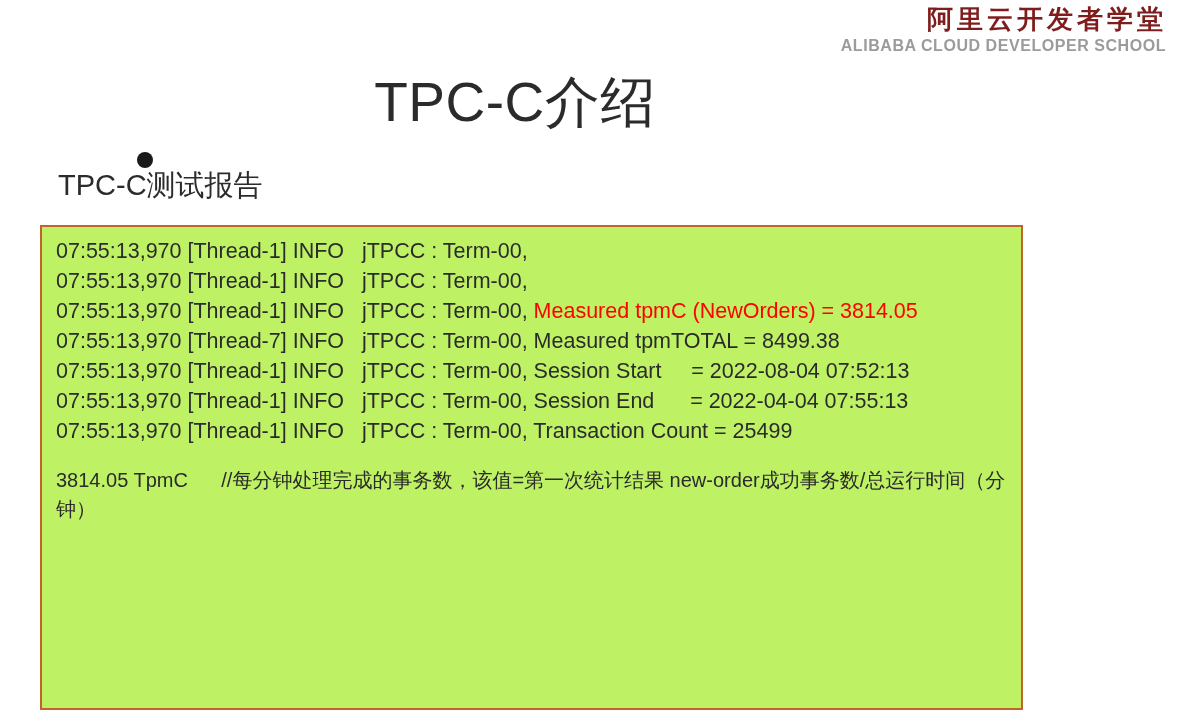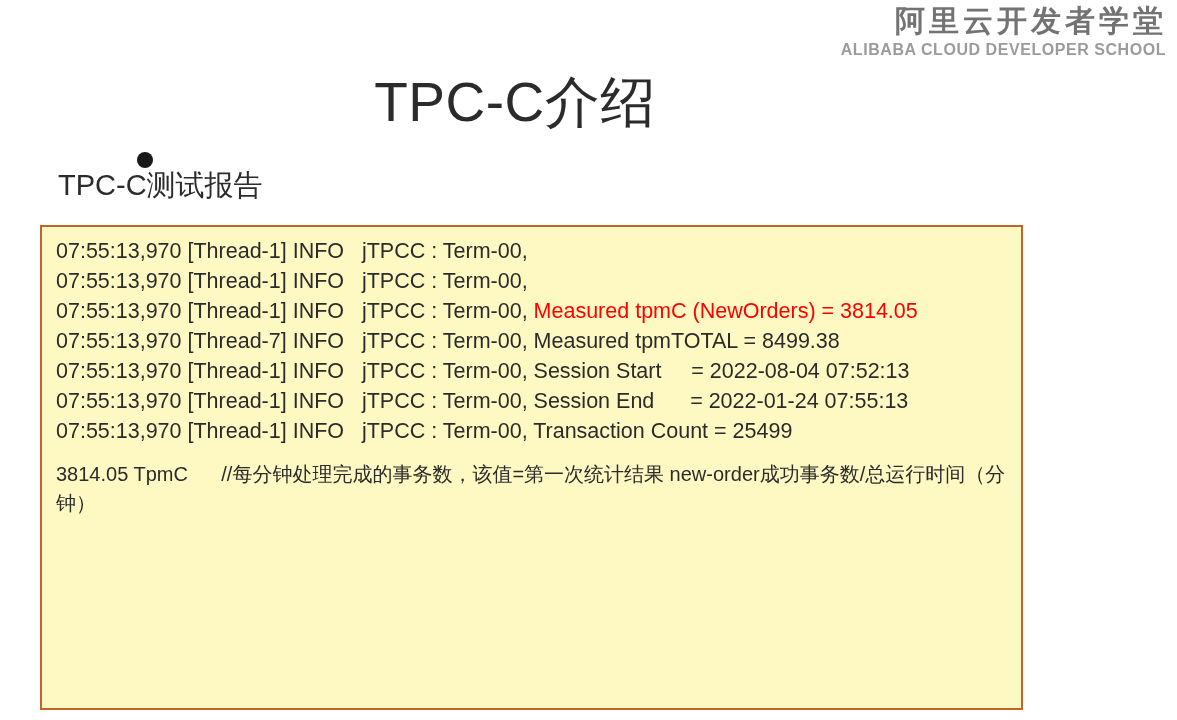--- a/index.html
+++ b/index.html
@@ -18,23 +18,23 @@
 
   
   .brand {
     position: absolute;
     top: 6px;
     right: 10px;
     text-align: right;
     line-height: 1;
   }
   .brand-cn {
-    font-size: 30px;
+    font-size: 26px;
     font-weight: bold;
-    color: #737373;
+    color: #7f1d1d;
     letter-spacing: 4px;
     white-space: nowrap;
     display: block;
   }
   .brand-en {
     font-size: 16px;
     font-weight: bold;
     color: #9b9b9b;
     letter-spacing: 0.55px;
     white-space: nowrap;
@@ -83,38 +83,38 @@
 
   
   .log-box {
     position: absolute;
     left: 40px;
     top: 225px;
     width: 983px;
     height: 485px;
     box-sizing: border-box;
     border: 2px solid #c1642a;
-    background: #fef9c3;
+    background: #bef264;
     padding: 9px 0 0 14px;
   }
   .log-lines {
     font-size: 21.5px;
     line-height: 30px;
     color: #2b2b2b;
     width: 960px;
   }
   .log-line {
     white-space: pre-wrap;
     word-break: normal;
   }
   .log-line .hl {
     color: #ff0000;
   }
   .note-block {
-    margin-top: 14px;
+    margin-top: 20px;
     font-size: 20px;
     line-height: 29px;
     color: #2b2b2b;
     width: 963px;
     white-space: pre-wrap;
   }
 </style>
 </head>
 <body>
 
@@ -130,17 +130,17 @@
   <span class="bullet-text">TPC-C测试报告</span>
 </div>
 
 <div class="log-box">
   <div class="log-lines">
     <div class="log-line"><span>07:55:13,970 [Thread-1] INFO   jTPCC : Term-00,</span><span class="hl"></span></div>
     <div class="log-line"><span>07:55:13,970 [Thread-1] INFO   jTPCC : Term-00,</span><span class="hl"></span></div>
     <div class="log-line"><span>07:55:13,970 [Thread-1] INFO   jTPCC : Term-00, </span><span class="hl">Measured tpmC (NewOrders) = 3814.05</span></div>
     <div class="log-line"><span>07:55:13,970 [Thread-7] INFO   jTPCC : Term-00, Measured tpmTOTAL = 8499.38</span><span class="hl"></span></div>
     <div class="log-line"><span>07:55:13,970 [Thread-1] INFO   jTPCC : Term-00, Session Start     = 2022-08-04 07:52:13</span><span class="hl"></span></div>
-    <div class="log-line"><span>07:55:13,970 [Thread-1] INFO   jTPCC : Term-00, Session End      = 2022-01-24 07:55:13</span><span class="hl"></span></div>
+    <div class="log-line"><span>07:55:13,970 [Thread-1] INFO   jTPCC : Term-00, Session End      = 2022-04-04 07:55:13</span><span class="hl"></span></div>
     <div class="log-line"><span>07:55:13,970 [Thread-1] INFO   jTPCC : Term-00, Transaction Count = 25499</span><span class="hl"></span></div>
   </div>
   <div class="note-block">3814.05 TpmC      //每分钟处理完成的事务数，该值=第一次统计结果 new-order成功事务数/总运行时间（分钟）</div>
 </div>
 
 </body></html>

